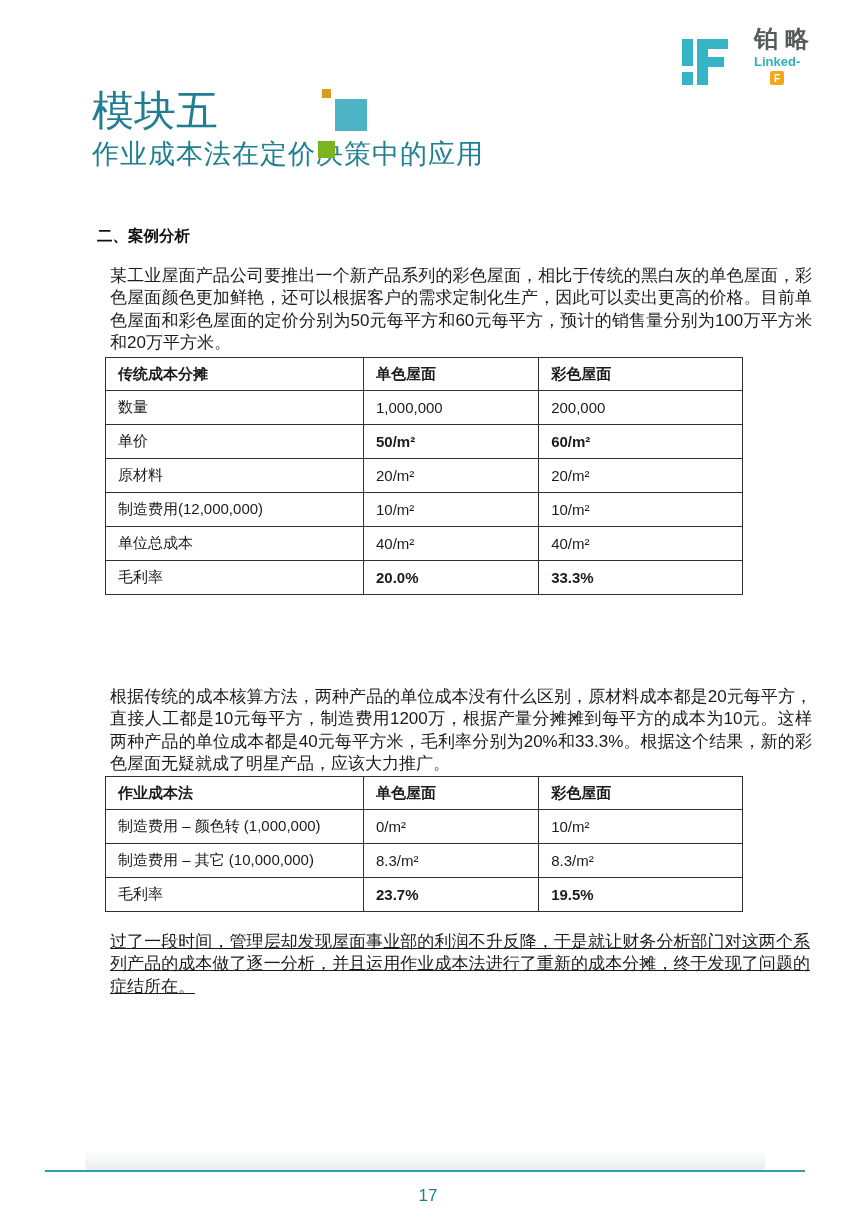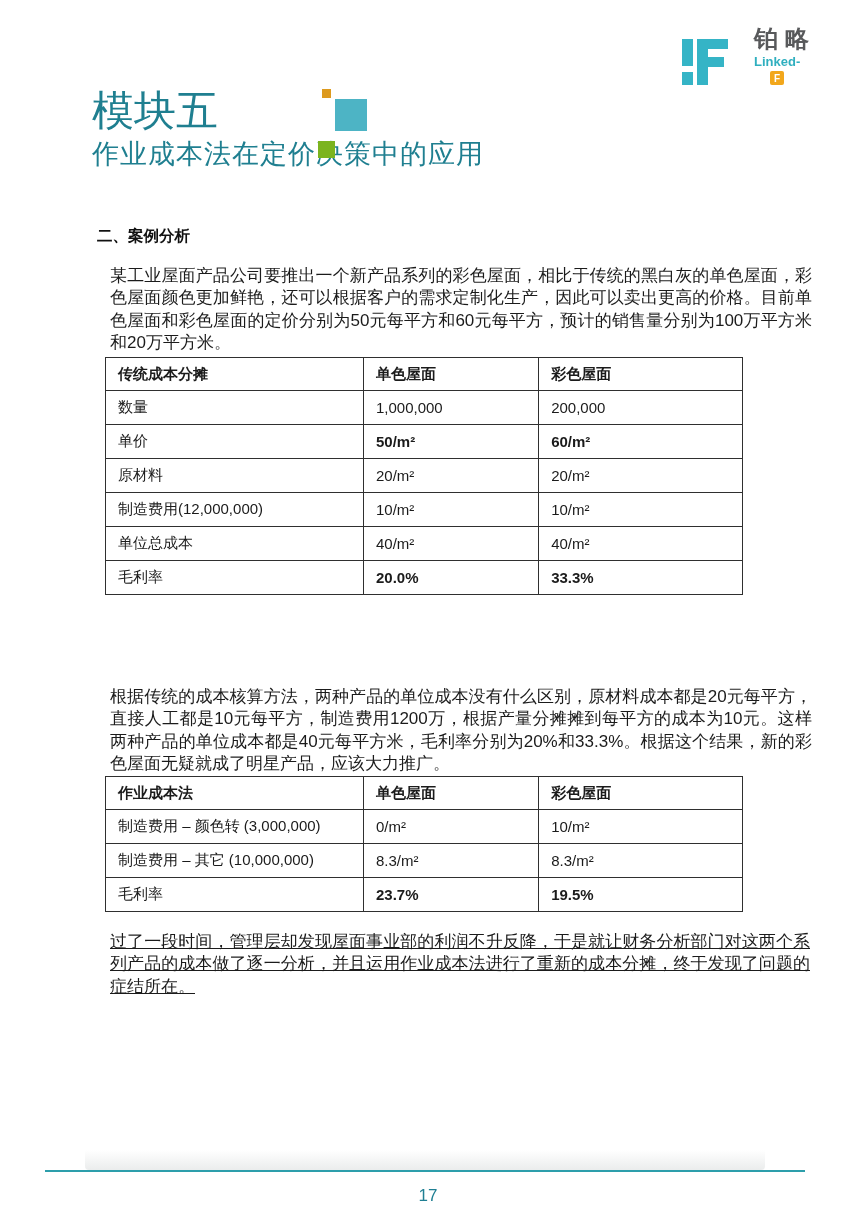--- a/index.html
+++ b/index.html
@@ -168,21 +168,21 @@
       </colgroup>
     <thead>
       <tr>
         <th>作业成本法</th>
         <th>单色屋面</th>
         <th>彩色屋面</th>
       </tr>
     </thead>
     <tbody>
       <tr>
-        <td>制造费用 – 颜色转 (3,000,000)</td>
+        <td>制造费用 – 颜色转 (1,000,000)</td>
         <td>0/m²</td>
         <td>10/m²</td>
       </tr>
       <tr>
         <td>制造费用 – 其它 (10,000,000)</td>
         <td>8.3/m²</td>
         <td>8.3/m²</td>
       </tr>
       <tr>
         <td>毛利率</td>

